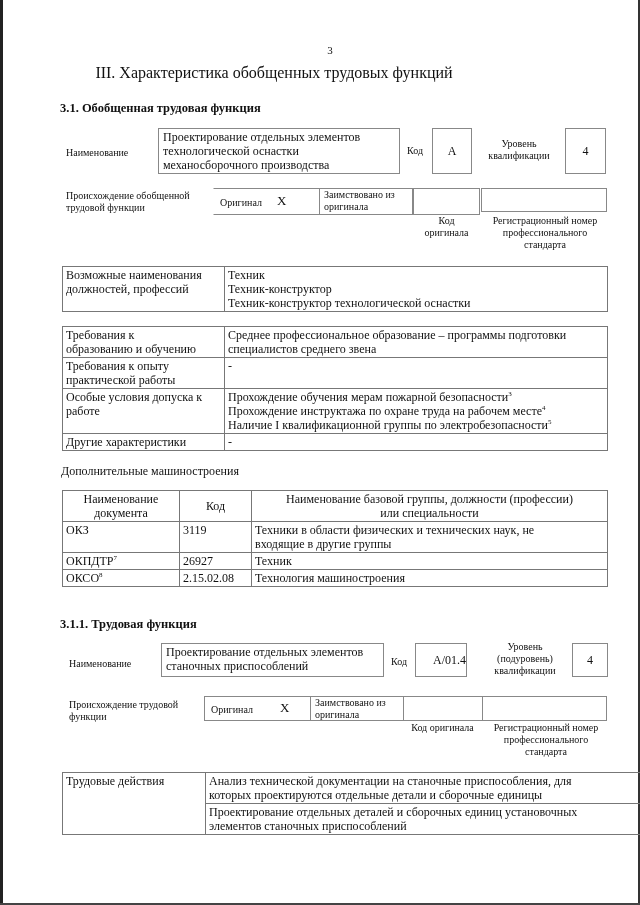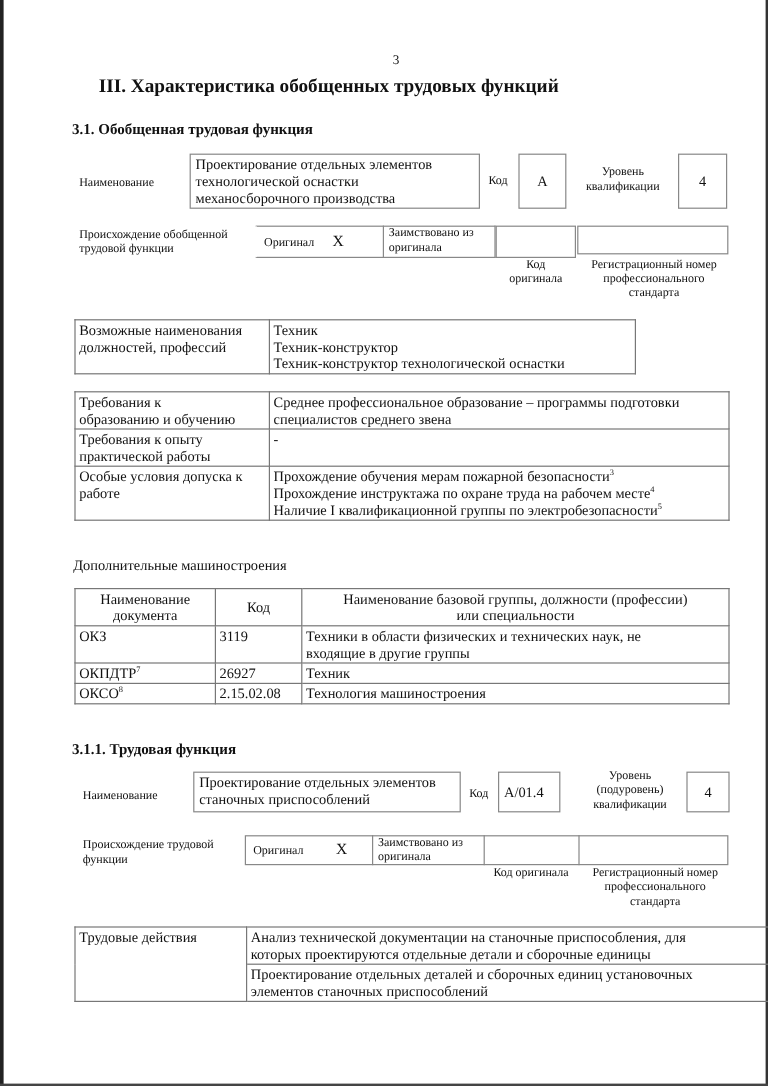--- a/index.html
+++ b/index.html
@@ -5,21 +5,21 @@
     html, body { margin: 0; padding: 0; }
     body {
       width: 640px; height: 905px; background: #ffffff; position: relative; overflow: hidden;
       font-family: "Liberation Serif", "DejaVu Serif", serif; color: #111;
     }
     .page-edge-left { position: absolute; left: 0; top: 0; width: 3px; height: 905px; background: #222; }
     .page-edge-right { position: absolute; right: 0; top: 0; width: 2px; height: 905px; background: #333; }
     .page-edge-bottom { position: absolute; left: 0; bottom: 0; width: 640px; height: 2px; background: #444; }
     .abs { position: absolute; }
     .pagenum { left: 0; width: 660px; top: 44px; text-align: center; font-size: 11px; }
-    .title { left: 0; width: 548px; top: 64px; text-align: center; font-weight: bold; font-size: 16px; }
+    .title { left: 0; width: 548px; top: 64px; text-align: center; font-weight: normal; font-size: 16px; }
     .h2 { font-weight: bold; font-size: 12.5px; }
     .small { font-size: 10px; line-height: 12px; }
     .box { position: absolute; border: 1px solid #888; box-sizing: border-box; }
     .cell-text { font-size: 12px; line-height: 14px; }
     table.grid { position: absolute; border-collapse: collapse; font-size: 12px; line-height: 14px; }
     table.grid td { border: 1px solid #777; padding: 1px 3px; vertical-align: top; }
     table.grid td.center { text-align: center; vertical-align: middle; }
     sup { font-size: 7px; line-height: 0; }
     .center { text-align: center; }
   </style>
@@ -66,21 +66,21 @@
 <div class="abs small center" style="left:413px; top:215px; width:67px;">
   <div>Код</div>
   <div>оригинала</div>
 </div>
 <div class="abs small center" style="left:482px; top:215px; width:126px;">
   <div>Регистрационный номер</div>
   <div>профессионального</div>
   <div>стандарта</div>
 </div>
 
-<table class="grid" style="left:62px; top:266px; width:468px;padding-left:18px;">
+<table class="grid" style="left:62px; top:266px; width:546px;padding-left:18px;">
   <tbody>
       <tr>
     <td style="width:155px;">
       <div>Возможные наименования</div>
       <div>должностей, профессий</div>
     </td>
     <td>
       <div>Техник</div>
       <div>Техник-конструктор</div>
       <div>Техник-конструктор технологической оснастки</div>
@@ -112,20 +112,28 @@
   </tr>
   <tr>
     <td>
       <div>Особые условия допуска к</div>
       <div>работе</div>
     </td>
     <td>
       <div><span>Прохождение обучения мерам пожарной безопасности</span><sup>3</sup></div>
       <div><span>Прохождение инструктажа по охране труда на рабочем месте</span><sup>4</sup></div>
       <div><span>Наличие I квалификационной группы по электробезопасности</span><sup>5</sup></div>
+    </td>
+  </tr>
+  <tr>
+    <td>
+      <div>Другие характеристики</div>
+    </td>
+    <td>
+      <div>-</div>
     </td>
   </tr>
 </tbody>
   </table>
 
 <div class="abs cell-text" style="left:61px; top:464px;">Дополнительные машиностроения</div>
 <table class="grid" style="left:62px; top:490px; width:546px;">
   <tbody>
       <tr>
     <td class="center" style="width:110px;">
@@ -166,21 +174,21 @@
   </table>
 
 <div class="abs h2" style="left:60px; top:617px;text-align:center;">3.1.1. Трудовая функция</div>
 
 <div class="abs small" style="left:69px; top:658px;">Наименование</div>
 <div class="box cell-text" style="left:161px; top:643px; width:223px; height:34px; padding:1px 4px;">
   <div>Проектирование отдельных элементов</div>
   <div>станочных приспособлений</div>
 </div>
 <div class="abs small" style="left:391px; top:656px;">Код</div>
-<div class="box cell-text" style="left:415px; top:643px; width:52px; height:34px; line-height:32px; padding-left:4px;">А/01.4</div>
+<div class="box cell-text" style="left:415px; top:643px; width:52px; height:34px; line-height:32px; padding-left:17px;">А/01.4</div>
 <div class="abs small center" style="left:487px; top:641px; width:76px;">
   <div>Уровень</div>
   <div>(подуровень)</div>
   <div>квалификации</div>
 </div>
 <div class="box cell-text center" style="left:572px; top:643px; width:36px; height:34px; line-height:32px;">4</div>
 
 <div class="abs small" style="left:69px; top:699px;">
   <div>Происхождение трудовой</div>
   <div>функции</div>

